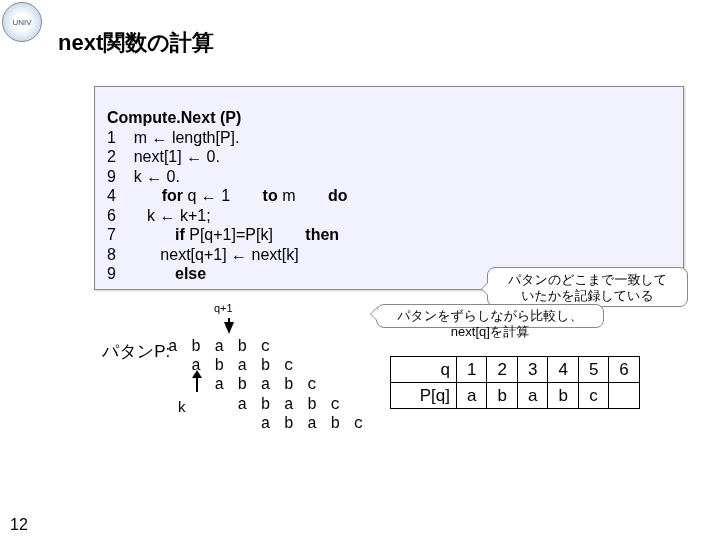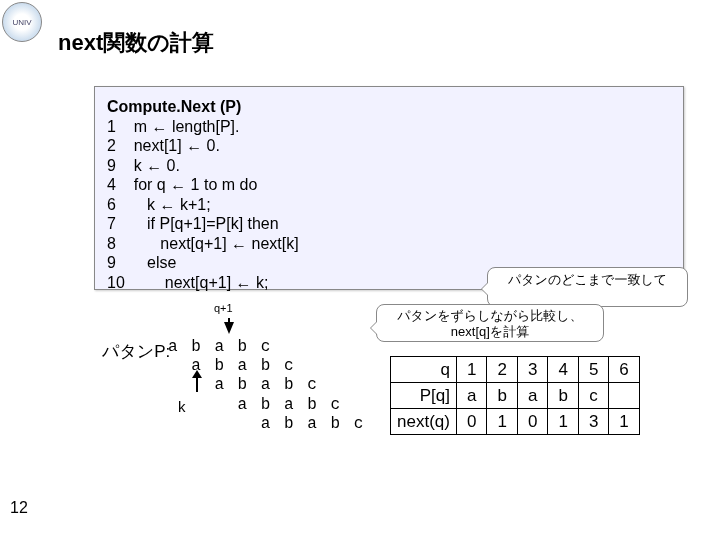--- a/index.html
+++ b/index.html
@@ -28,27 +28,27 @@
     font-size: 22px;
     font-weight: bold;
   }
   .codebox {
     position: absolute;
     top: 86px; left: 94px;
     width: 590px; height: 204px;
     border: 1px solid #888;
     background: #f2f2ff;
     box-shadow: 1px 1px 2px rgba(0,0,0,.2);
-    padding: 10px 12px;
+    padding: 21px 12px;
     font-size: 16px;
     line-height: 1.22;
   }
   .codebox .ctitle { font-weight: bold; }
   .codebox .line { white-space: pre; }
-  .codebox .b { font-weight: normal; }
+  .codebox .b { font-weight: bold; margin-left: 28px; }
   .callout1 {
     position: absolute;
     top: 255px; left: 487px;
     width: 201px; height: 40px;
     border: 1px solid #888;
     border-radius: 8px;
     background: #fff;
     font-size: 13px;
     padding: 4px 8px;
     text-align: center;
@@ -120,21 +120,21 @@
     position: absolute;
     top: -6px; left: -4px;
     width: 0; height: 0;
     border-left: 5px solid transparent;
     border-right: 5px solid transparent;
     border-bottom: 8px solid #000;
   }
   .callout2 {
     position: absolute;
     top: 304px; left: 376px;
-    width: 228px; height: 38px;
+    width: 228px; height: 24px;
     border: 1px solid #888;
     border-radius: 8px;
     background: #fff;
     font-size: 13px;
     padding: 3px 8px;
     text-align: center;
     line-height: 1.2;
   }
   .callout2::before {
     content: "";
@@ -166,21 +166,21 @@
     height: 26px;
   }
   .table td.h {
     text-align: right;
     border: 1px solid #000;
     padding: 2px 6px;
     min-width: 66px;
   }
   .pagenum {
     position: absolute;
-    bottom: 23px; left: 10px;
+    bottom: 6px; left: 10px;
     font-size: 16px;
   }
 </style>
 </head>
 <body>
 
 <div class="logo">UNIV</div>
 
 <div class="title">next関数の計算</div>
 
@@ -188,26 +188,26 @@
   <div class="ctitle">Compute.Next (P)</div>
   <div id="code-lines">
       <div class="line">1    m ← length[P].</div>
       <div class="line">2    next[1] ← 0.</div>
       <div class="line">9    k ← 0.</div>
       <div class="line">4    <span class="b">for</span> q ← 1 <span class="b">to</span> m <span class="b">do</span></div>
       <div class="line">6       k ← k+1;</div>
       <div class="line">7       <span class="b">if</span> P[q+1]=P[k] <span class="b">then</span></div>
       <div class="line">8          next[q+1] ← next[k]</div>
       <div class="line">9       <span class="b">else</span></div>
-      <div class="line">10         next[q+1] ← k;</div>
     </div>
 </div>
 
 <div class="callout1">
   <span>パタンのどこまで一致して</span><br>
+  <span>いたかを記録している</span>
 </div>
 
 <div class="qlabel">q+1</div>
 <div class="arrow-down"></div>
 
 <div class="plabel">パタンP:</div>
 <div class="shifts" id="shift-block">
     <div>a b a b c</div>
     <div>  a b a b c</div>
     <div>    a b a b c</div>
@@ -236,25 +236,16 @@
   </tr>
   <tr>
     <td class="h">P[q]</td>
     <td>a</td>
     <td>b</td>
     <td>a</td>
     <td>b</td>
     <td>c</td>
     <td></td>
   </tr>
-  <tr>
-    <td class="h">next(q)</td>
-    <td>0</td>
-    <td>1</td>
-    <td>0</td>
-    <td>1</td>
-    <td>3</td>
-    <td>1</td>
-  </tr>
 </tbody>
   </table>
 
 <div class="pagenum">12</div>
 
 </body></html>

